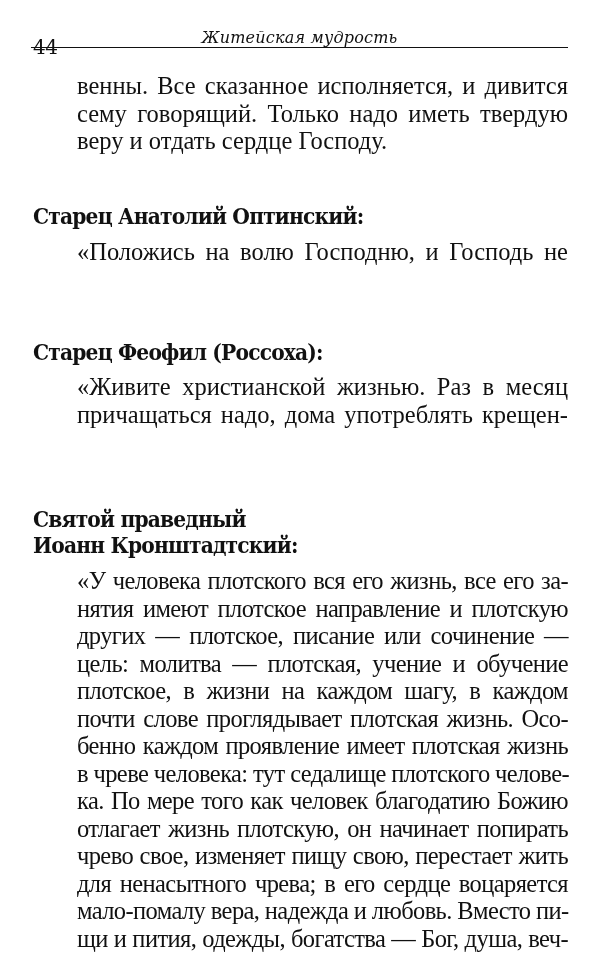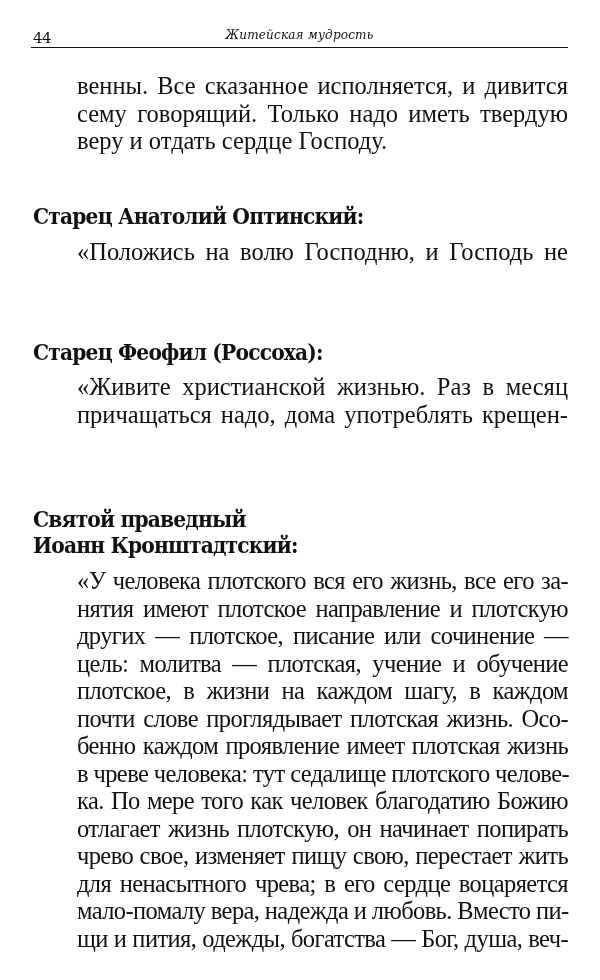--- a/index.html
+++ b/index.html
@@ -19,32 +19,32 @@
     position: absolute;
     left: 31px;
     top: 25px;
     width: 537px;
     height: 22px;
     border-bottom: 1.5px solid #111;
   }
   .page-number {
     position: absolute;
     left: 2px;
-    top: 4px;
-    font-size: 15px;
+    top: 10px;
+    font-size: 20px;
     font-family: "DejaVu Serif", serif;
     letter-spacing: -0.5px;
   }
   .running-title {
     position: absolute;
     left: 0;
     right: 0;
     top: 3px;
     text-align: center;
-    font-size: 12px;
+    font-size: 16px;
     font-style: italic;
     font-family: "DejaVu Serif", serif;
     letter-spacing: 0.2px;
   }
   .body-text {
     position: absolute;
     left: 0;
     top: 0;
     width: 600px;
   }

